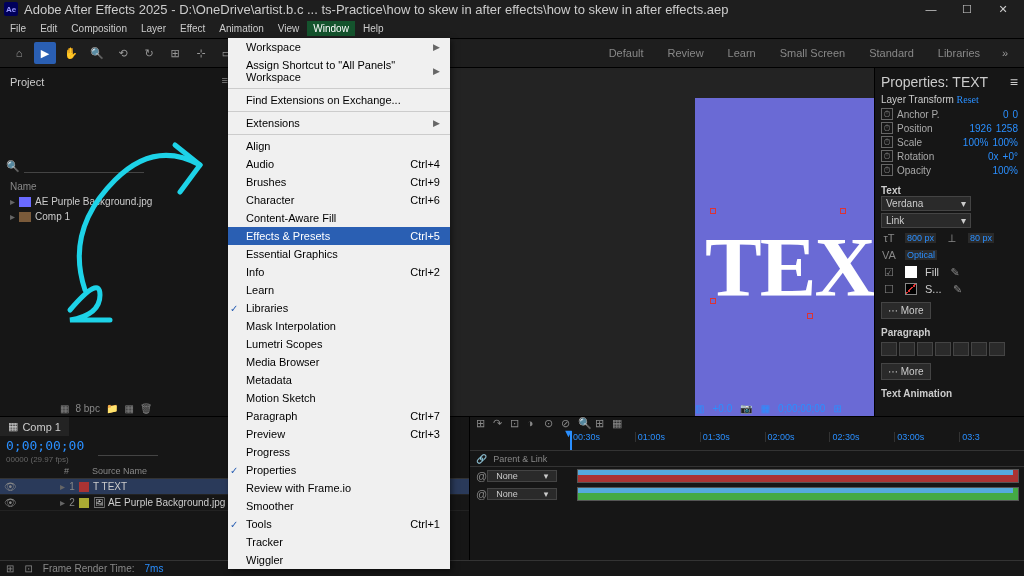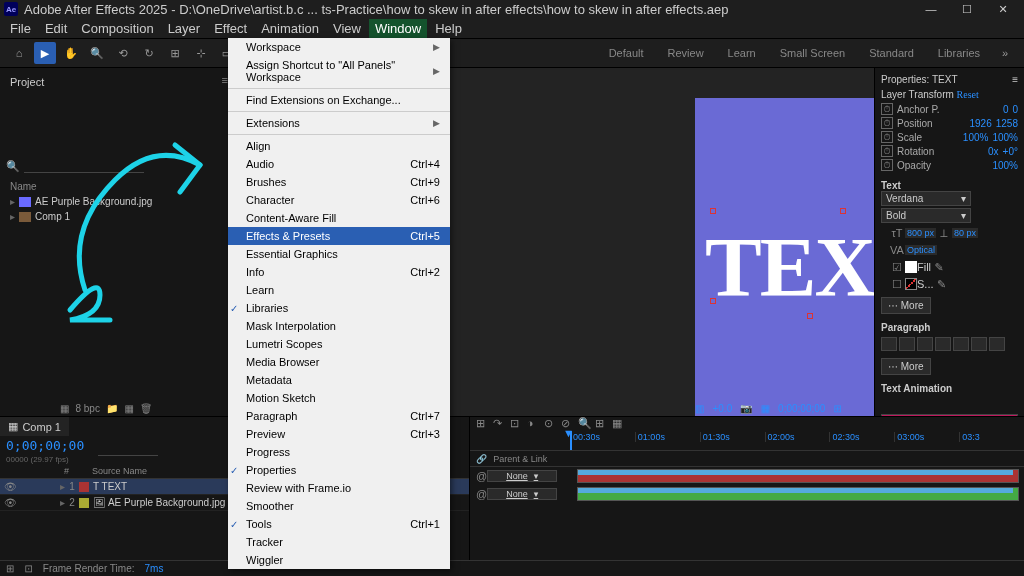--- a/index.html
+++ b/index.html
@@ -3,21 +3,21 @@
 <meta charset="utf-8">
 <style>
 * { margin:0; padding:0; box-sizing:border-box; font-family:"Segoe UI",Tahoma,sans-serif; }
 body { background:#1e1e1e; color:#ccc; font-size:11px; width:1024px; height:576px; overflow:hidden; position:relative; }
 .titlebar { background:#1e1e1e; height:18px; display:flex; align-items:center; padding:0 4px; }
 .ae-logo { width:14px; height:14px; background:#00005b; border-radius:2px; color:#9999ff; font-size:8px; font-weight:bold; display:flex; align-items:center; justify-content:center; margin-right:6px; }
 .title-txt { font-size:13px; color:#ccc; flex:1; }
 .win-btns { display:flex; gap:2px; }
 .win-btn { width:34px; height:18px; display:flex; align-items:center; justify-content:center; color:#ccc; }
 .menubar { background:#1e1e1e; height:20px; display:flex; align-items:center; padding:0 4px; gap:2px; }
-.menu-item { padding:2px 6px; color:#ccc; font-size:13px; }
+.menu-item { padding:2px 6px; color:#ccc; font-size:10px; }
 .menu-item.hi { background:#14532d; color:#fff; }
 .toolbar { background:#1e1e1e; height:30px; display:flex; align-items:center; padding:0 8px; gap:4px; border-top:1px solid #000; border-bottom:1px solid #000; }
 .tool { width:22px; height:22px; display:flex; align-items:center; justify-content:center; color:#999; }
 .tool.sel { background:#2a5fb3; color:#fff; border-radius:2px; }
 .wspace-tabs { margin-left:auto; display:flex; gap:4px; align-items:center; }
 .wtab { padding:4px 10px; color:#888; font-size:11px; }
 .main { display:flex; height:calc(100% - 18px - 20px - 30px - 160px); }
 .left { width:235px; background:#161616; border-right:1px solid #000; padding:6px; position:relative; }
 .panel-tab { font-size:11px; color:#ccc; padding:2px 4px; display:inline-block; }
 .search-row { margin-top:70px; display:flex; align-items:center; }
@@ -29,21 +29,21 @@
 .proj-icon { width:12px; height:10px; }
 .proj-icon.img { background:#6a6aff; }
 .proj-icon.comp { background:#7a5a3a; }
 .center { flex:1; background:#232323; position:relative; overflow:hidden; }
 .canvas { position:absolute; left:460px; top:30px; width:300px; height:340px; background:#6a6ad5; }
 .text-obj { position:absolute; top:120px; left:10px; font-size:85px; font-weight:900; color:#fff; font-family:Verdana; letter-spacing:-2px; }
 .handle { position:absolute; width:6px; height:6px; border:1px solid #d33; background:transparent; }
 .viewer-bar { position:absolute; left:460px; bottom:2px; display:flex; gap:8px; align-items:center; color:#888; font-size:10px; }
 .viewer-bar span { color:#2a8fff; }
 .right { width:150px; background:#161616; border-left:1px solid #000; padding:6px; overflow:hidden; }
-.prop-hdr { font-size:10px; color:#ccc; margin-bottom:4px; display:flex; justify-content:space-between; }
+.prop-hdr { font-size:14px; color:#ccc; margin-bottom:4px; display:flex; justify-content:space-between; }
 .sect { font-size:10px; color:#ccc; margin:4px 0 2px 0; }
 .linkb { color:#2a8fff;font-family:Liberation Serif, serif; }
 .prow { display:flex; align-items:center; gap:4px; font-size:10px; padding:1px 0; }
 .sw { width:12px; height:12px; border:1px solid #666; display:inline-flex; align-items:center; justify-content:center; color:#888; font-size:9px; }
 .plabel { color:#aaa; flex:1; }
 .pval { color:#2a8fff; }
 .dd { background:#2a2a2a; border:1px solid #444; color:#ccc; font-size:10px; padding:1px 4px; width:90px; display:flex; justify-content:space-between; align-items:center; }
 .btn-more { background:#2a2a2a; border:1px solid #444; padding:2px 6px; font-size:10px; color:#ccc; display:inline-block; margin-top:3px; }
 .sec-head { font-weight:bold; font-size:10px; margin-top:8px; color:#ccc; }
 .align-row { display:flex; gap:2px; margin:4px 0; }
@@ -64,37 +64,37 @@
 .lcolor.yel { background:#aa3; }
 .lname { flex:1; padding-left:4px; }
 .tl-right { flex:1; position:relative; }
 .tl-ruler { height:34px; border-bottom:1px solid #333; position:relative; }
 .ruler-icons { position:absolute; top:0; left:6px; display:flex; gap:3px; }
 .ric { width:14px; height:14px; color:#888; }
 .ruler-ticks { position:absolute; bottom:8px; left:100px; right:0; display:flex; }
 .tick { flex:1; font-size:9px; color:#2a8fff; border-left:1px solid #333; padding-left:2px; }
 .tl-hdr2 { height:16px; border-bottom:1px solid #333; display:flex; align-items:center; font-size:9px; color:#888; padding-left:6px; }
 .bar-row { height:18px; display:flex; align-items:center; padding-left:6px; }
-.pdd { background:#2a2a2a; border:1px solid #444; width:70px; font-size:9px; padding:0 18px; color:#ccc; display:flex; justify-content:space-between;text-decoration:underline; }
+.pdd { background:#2a2a2a; border:1px solid #444; width:70px; font-size:9px; padding:0 8px; color:#ccc; display:flex; justify-content:space-between; }
 .bar-track { margin-left:20px; flex:1; height:14px; position:relative; }
 .bar1 { position:absolute; left:0; right:5px; height:14px; background:linear-gradient(#a33,#a33); border:1px solid #555; }
 .bar2 { position:absolute; left:0; right:5px; height:14px; background:linear-gradient(#4a4,#4a4); border:1px solid #555; }
 .itembar { position:absolute; left:0; right:5px; top:0; height:5px; background:#5ad; }
 .dropdown { position:absolute; left:228px; top:38px; width:222px; background:#f0f0f0; color:#000; box-shadow:2px 2px 6px rgba(0,0,0,0.5); z-index:100; font-size:11px; }
 .dd-item { padding:3px 10px; display:flex; justify-content:space-between; align-items:center; }
 .dd-item.hi { background:#2a5fb3; color:#fff; }
 .dd-sep { height:1px; background:#ccc; margin:2px 0; }
 .dd-arrow { color:#666; font-size:9px; }
 .dd-check { position:absolute; left:2px; color:#2a5fb3; font-size:10px; width:10px; }
 .dd-item { position:relative; padding-left:18px; }
 .annot { position:absolute; pointer-events:none; z-index:50; }
 .footer { position:absolute; bottom:0; left:0; right:0; height:16px; background:#161616; border-top:1px solid #333; display:flex; align-items:center; padding:0 6px; font-size:10px; color:#888; gap:10px; }
 .footer .ms { color:#2a8fff; }
 .bpc { position:absolute; bottom:2px; left:60px; font-size:10px; color:#888; display:flex; align-items:center; gap:6px; }
-.txt-tools { display:flex; gap:0; align-items:center; margin:3px 8px; }
+.txt-tools { display:flex; gap:8px; align-items:center; margin:3px 0; }
 .txt-tools .t { width:16px; height:14px; color:#888; display:flex; align-items:center; justify-content:center; }
 .numbox { background:#2a2a2a; font-size:9px; color:#2a8fff; padding:0 2px; }
 .swatch { width:12px; height:12px; display:inline-block; }
 .sw-white { background:#fff; }
 .sw-stroke { background:linear-gradient(135deg,#000 45%,#d33 45%,#d33 55%,#000 55%); border:1px solid #888; }
 </style>
 </head>
 <body>
 
 <div class="titlebar">
@@ -235,21 +235,21 @@
           <span class="plabel">Opacity</span>
           <span class="pval">100%</span>
         </div>
       </div>
     <div class="sec-head">Text</div>
     <div class="dd">
         <span>Verdana</span>
         <span>▾</span>
       </div>
     <div class="dd" style="margin-top:2px">
-        <span>Bold</span>
+        <span>Link</span>
         <span>▾</span>
       </div>
     <div class="txt-tools">
       <span class="t">τT</span>
         <span class="numbox">800 px</span>
       <span class="t">⟂</span>
         <span class="numbox">80 px</span>
     </div>
     <div class="txt-tools">
       <span class="t">VA</span>

